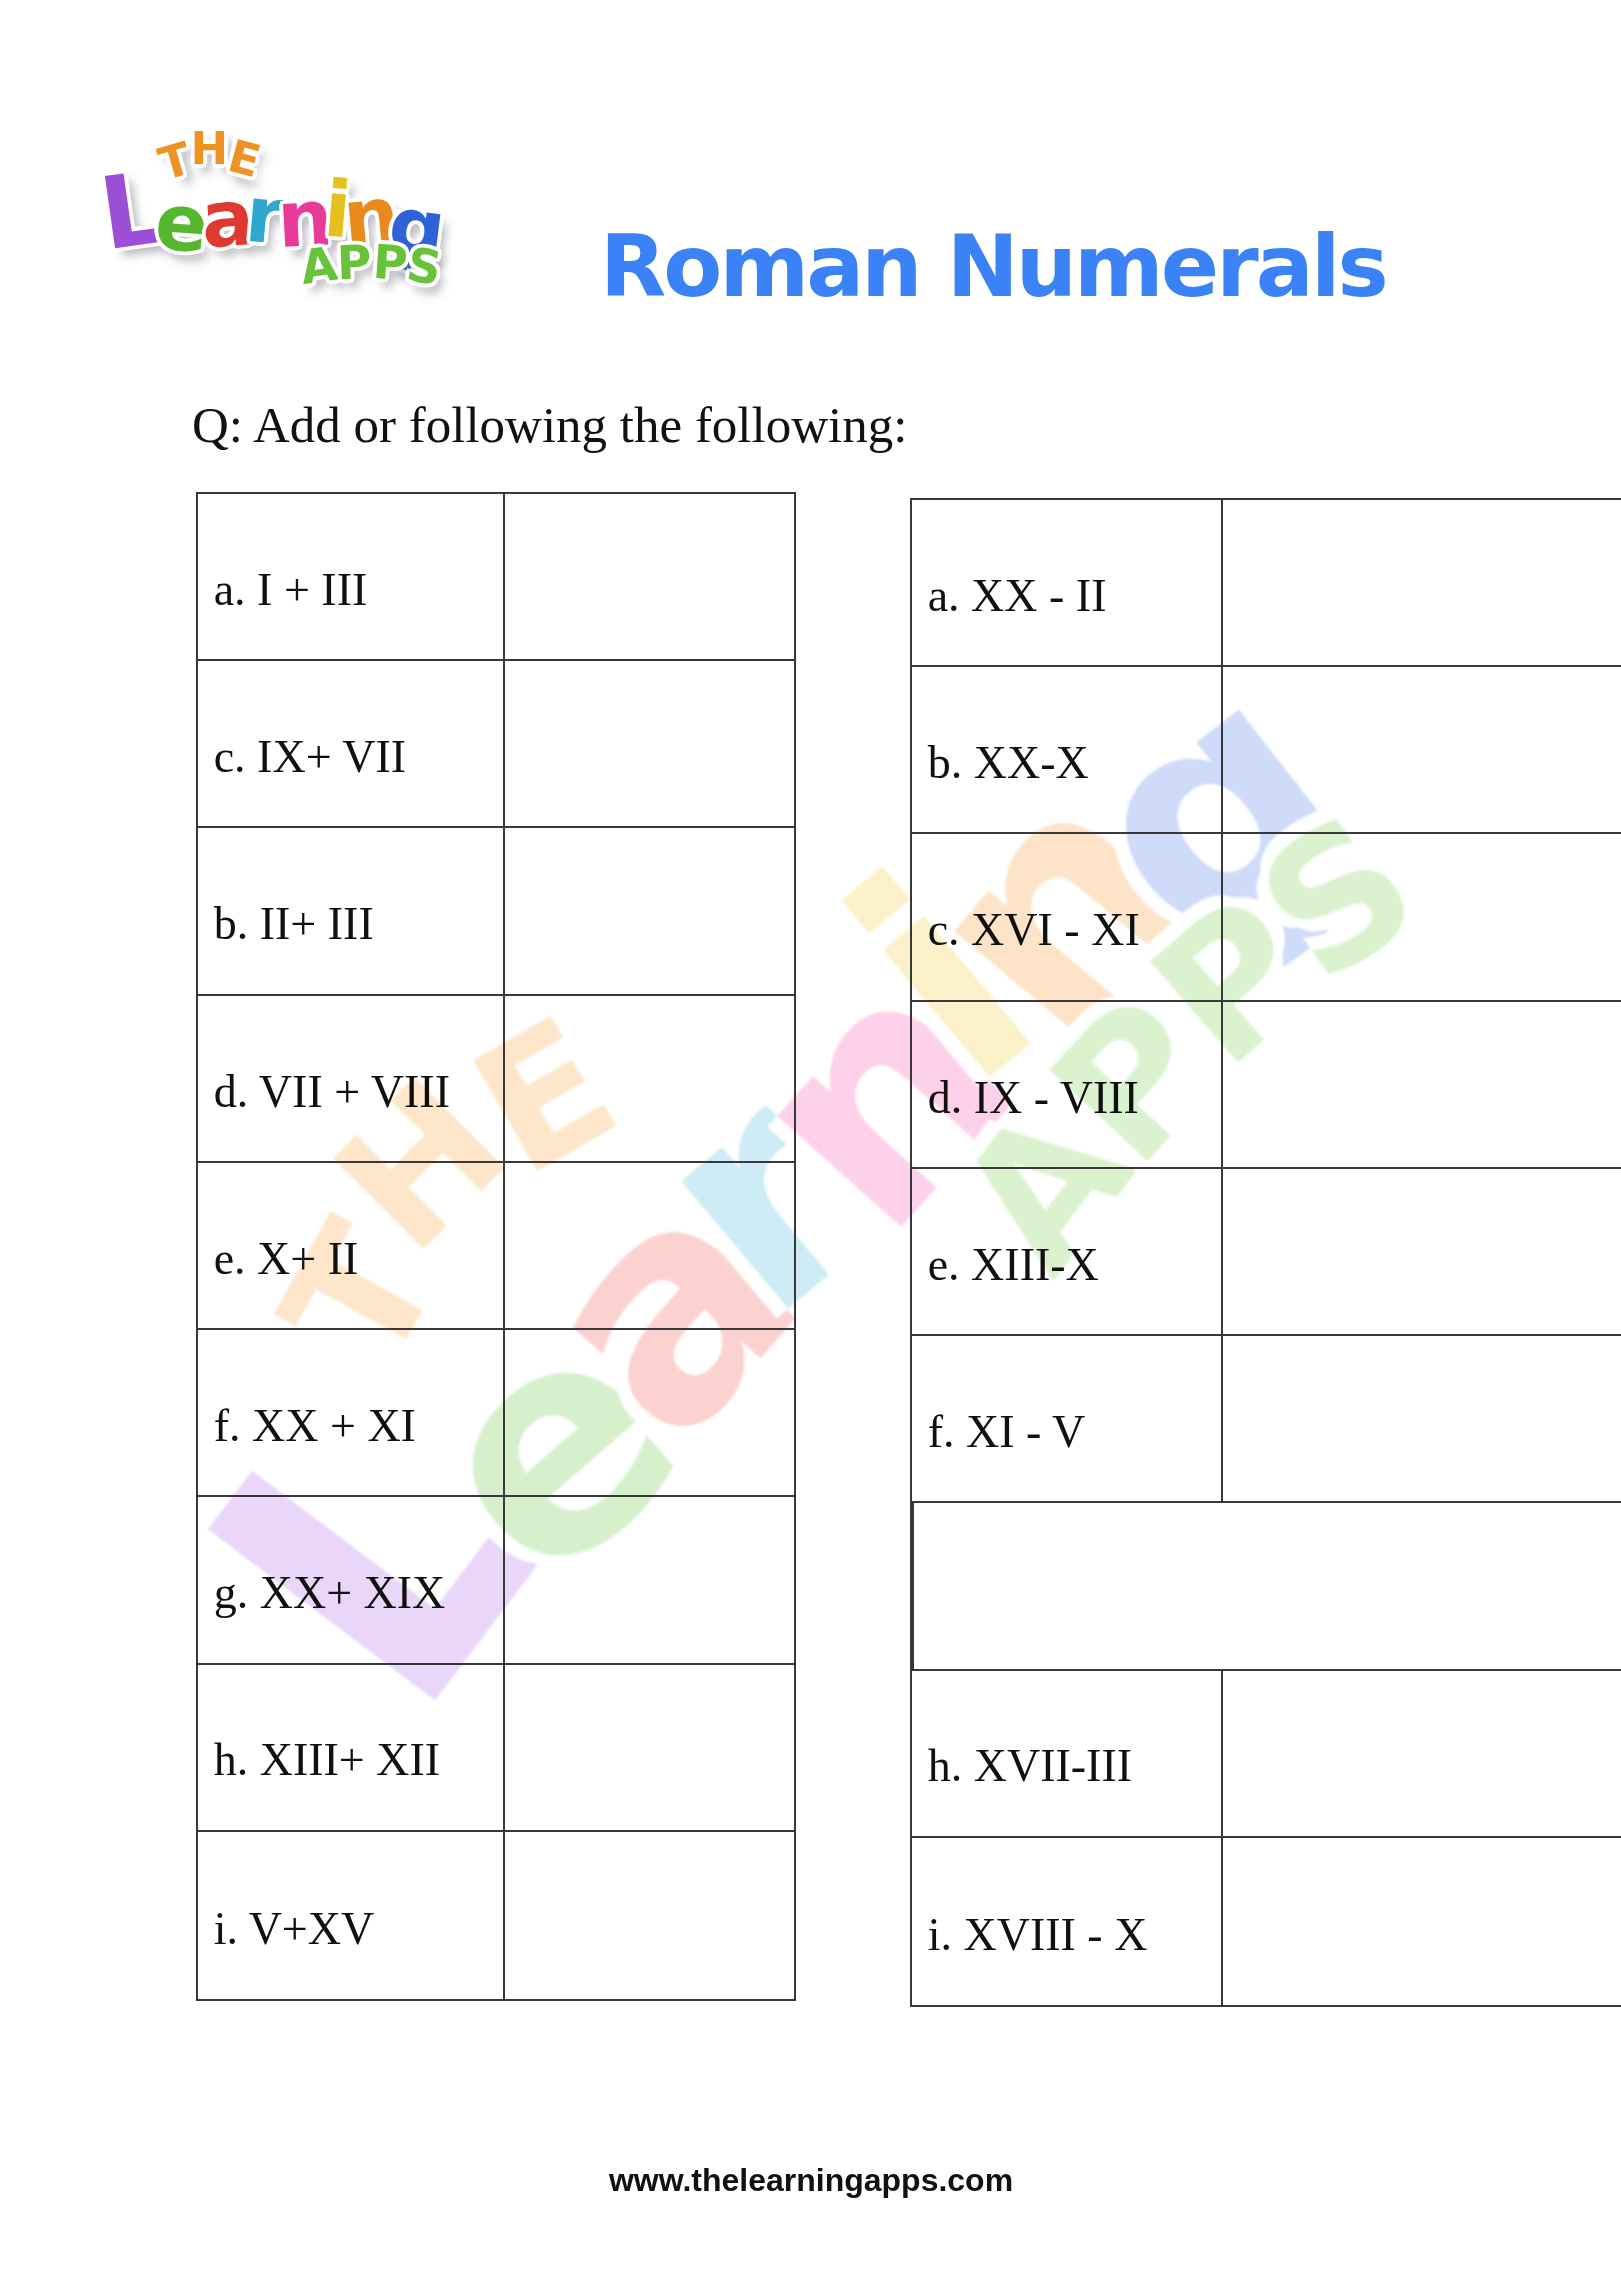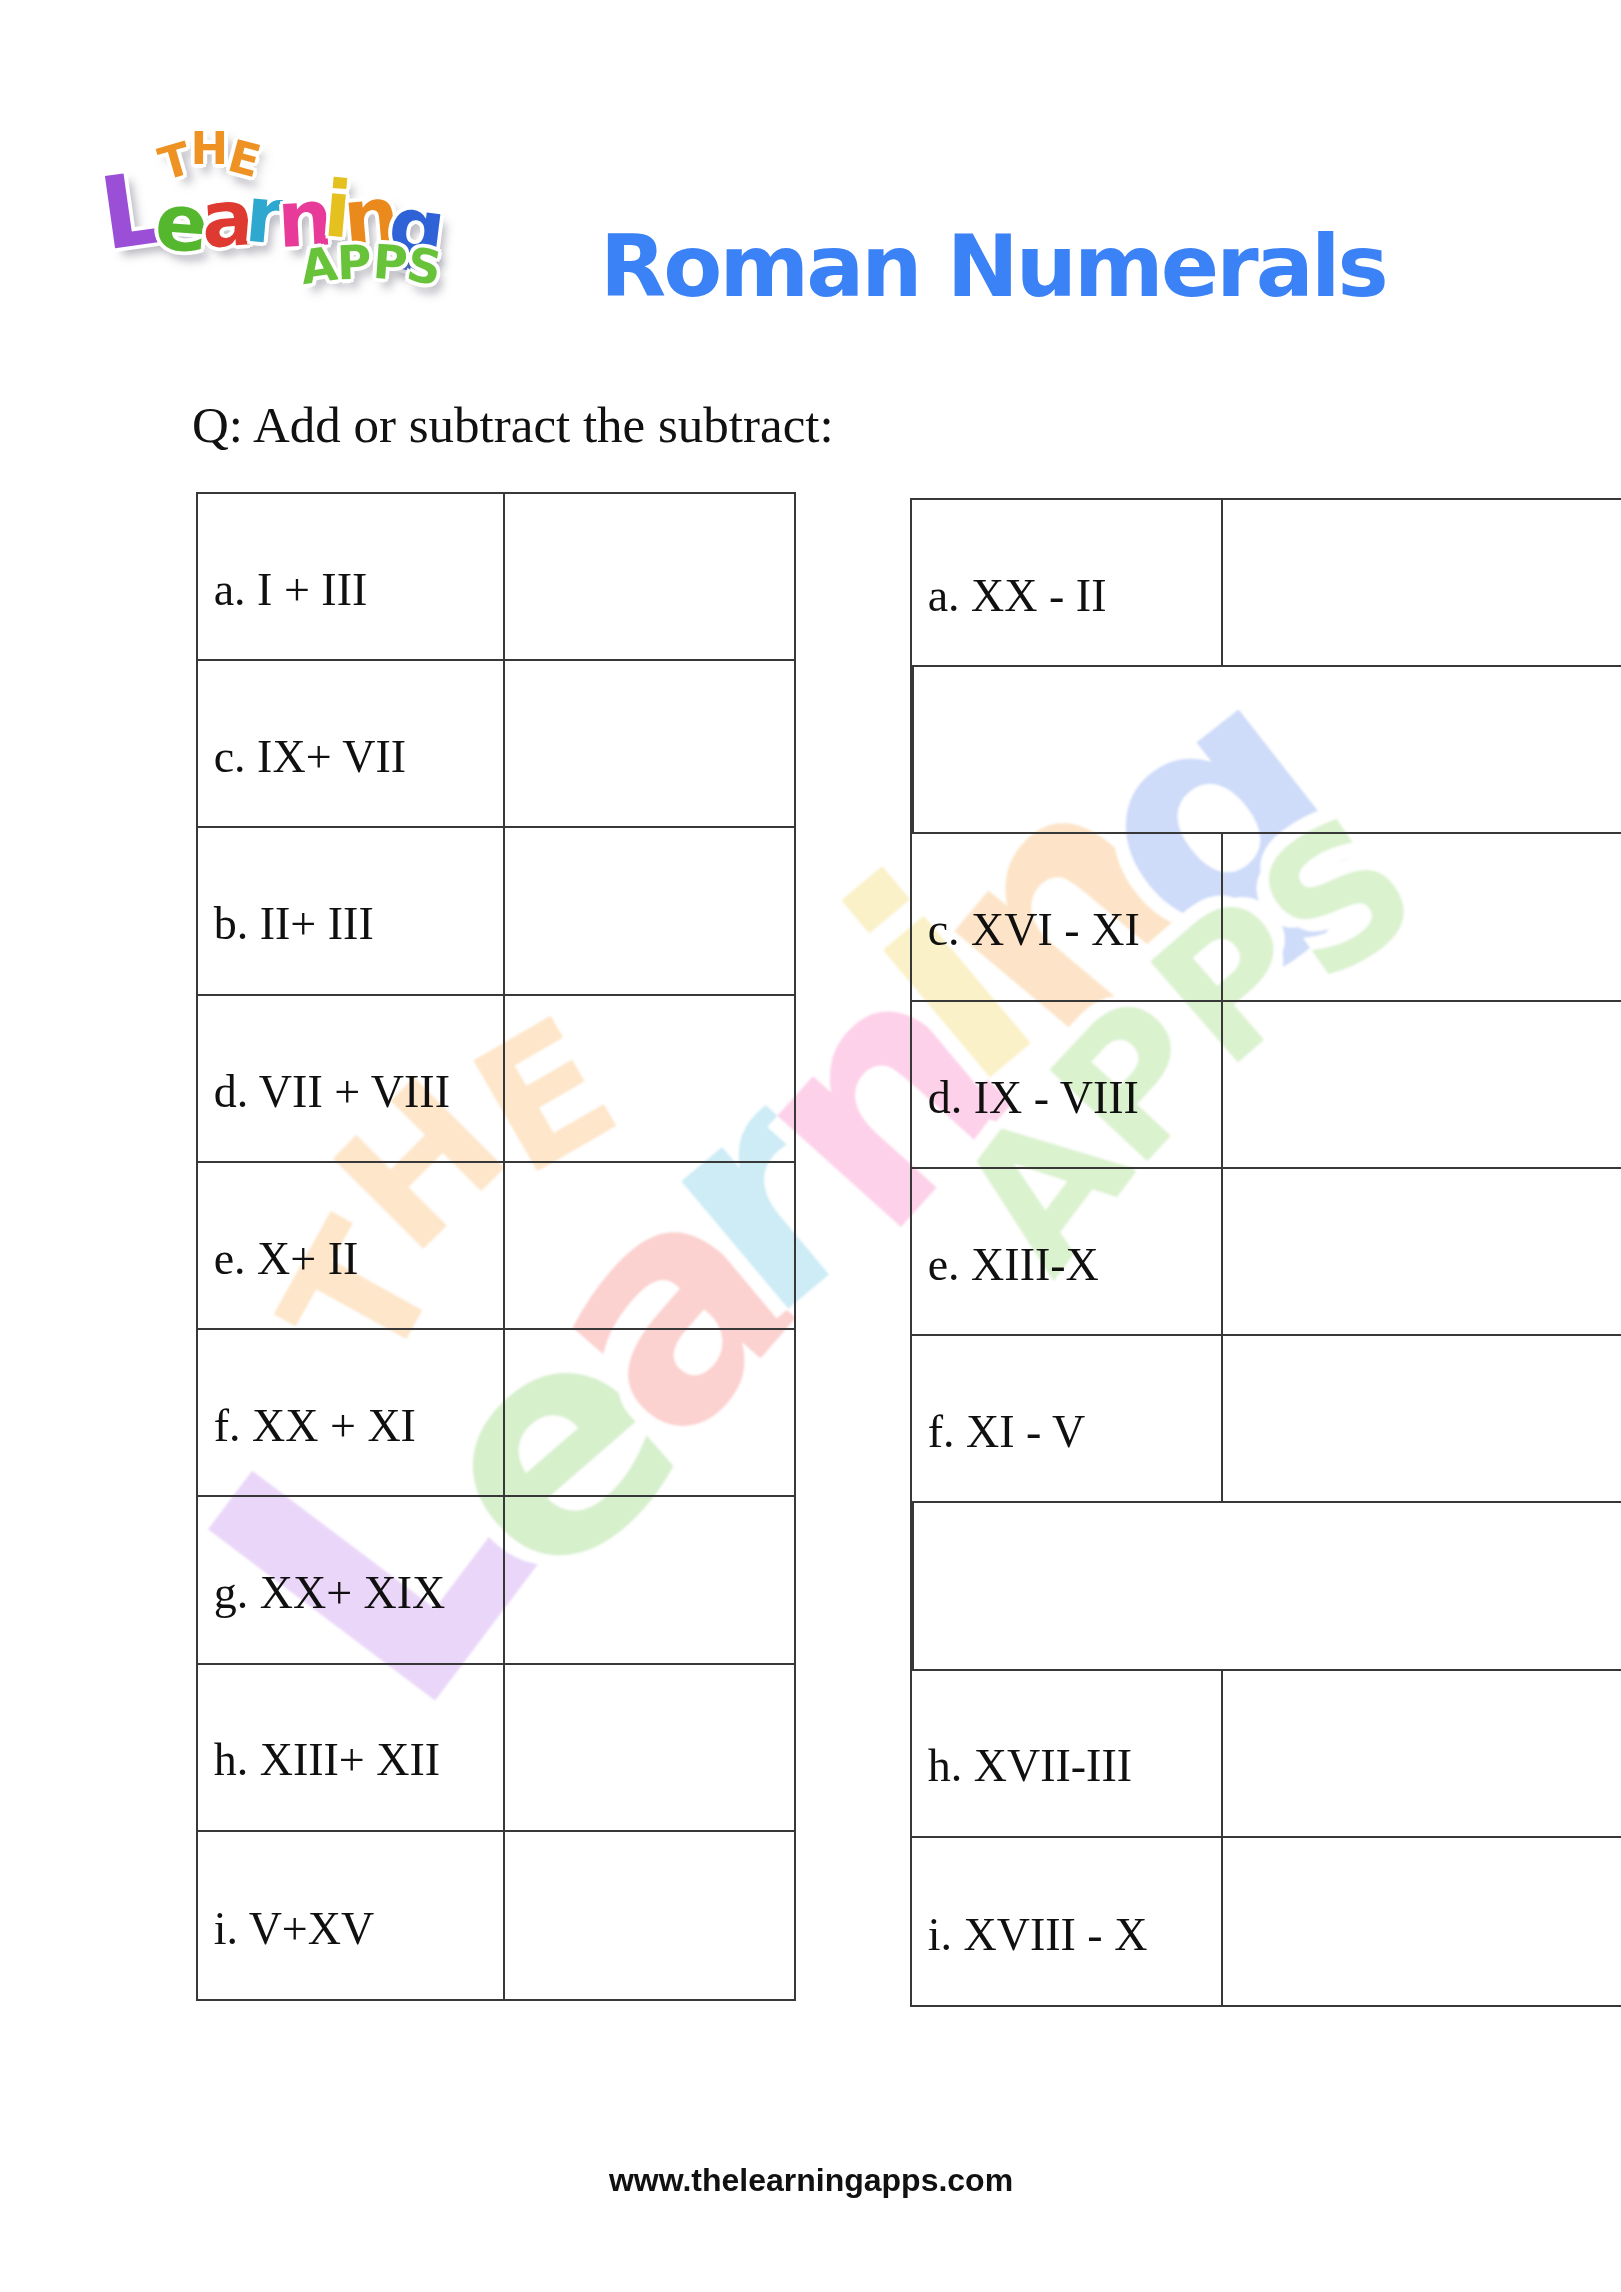--- a/index.html
+++ b/index.html
@@ -119,21 +119,21 @@
   </div>
 
   <div class="logo logo-header">
     <div class="word-the"><span style="color: rgb(239, 146, 36);">T</span><span style="color: rgb(239, 146, 36);">H</span><span style="color: rgb(239, 146, 36);">E</span></div>
     <div class="word-learning"><span style="color: rgb(154, 79, 214);">L</span><span style="color: rgb(85, 183, 46);">e</span><span style="color: rgb(222, 58, 49);">a</span><span style="color: rgb(47, 168, 208);">r</span><span style="color: rgb(232, 58, 153);">n</span><span style="color: rgb(229, 193, 32);">i</span><span style="color: rgb(234, 138, 28);">n</span><span style="color: rgb(46, 98, 214);">g</span></div>
     <div class="word-apps"><span style="color: rgb(104, 194, 58);">A</span><span style="color: rgb(104, 194, 58);">P</span><span style="color: rgb(104, 194, 58);">P</span><span style="color: rgb(104, 194, 58);">S</span></div>
   </div>
 
   <h1 class="title">Roman Numerals</h1>
 
-  <p class="question">Q: Add or subtract the subtract:</p>
+  <p class="question">Q: Add or following the following:</p>
 
   <div class="ws-table table-left">
     <div class="trow">
       <div class="cell problem">a. I + III</div>
       <div class="cell answer"></div>
     </div>
     <div class="trow">
       <div class="cell problem">c. IX+ VII</div>
       <div class="cell answer"></div>
     </div>
@@ -166,20 +166,21 @@
       <div class="cell answer"></div>
     </div>
   </div>
 
   <div class="ws-table table-right">
     <div class="trow">
       <div class="cell problem">a. XX - II</div>
       <div class="cell answer"></div>
     </div>
     <div class="trow">
+      <div class="cell problem">b. XX-X</div>
       <div class="cell answer"></div>
     </div>
     <div class="trow">
       <div class="cell problem">c. XVI - XI</div>
       <div class="cell answer"></div>
     </div>
     <div class="trow">
       <div class="cell problem">d. IX - VIII</div>
       <div class="cell answer"></div>
     </div>

